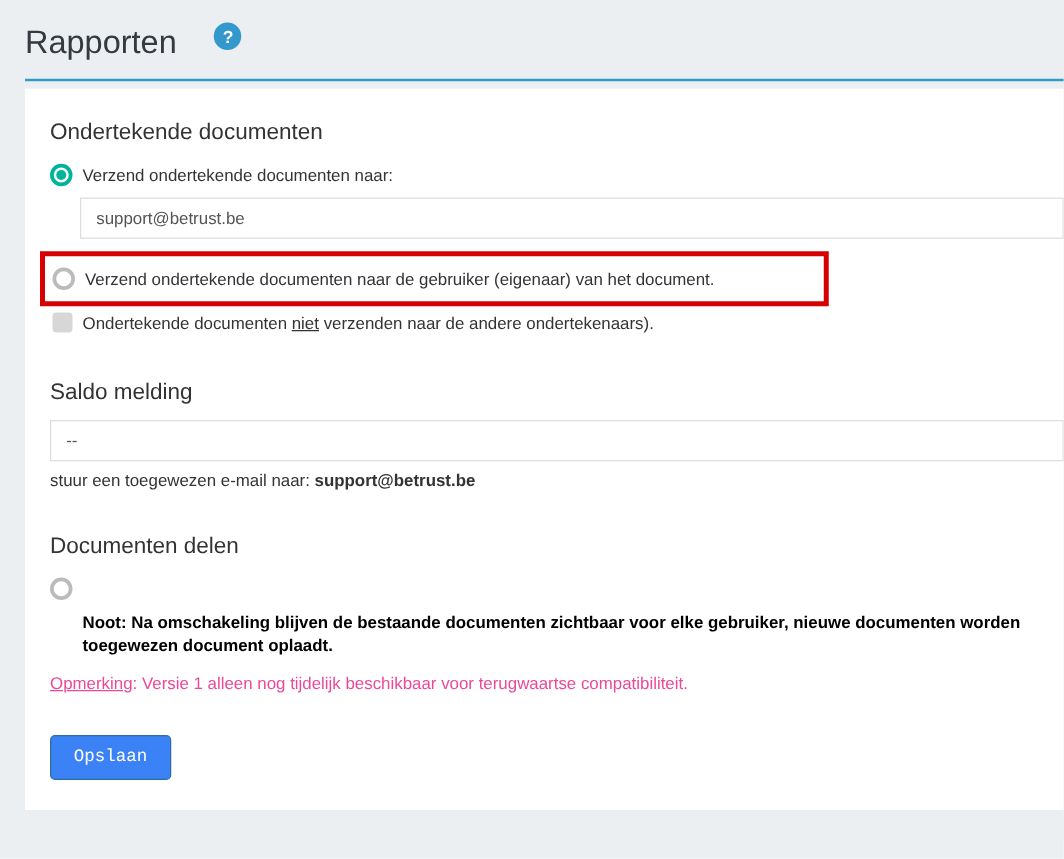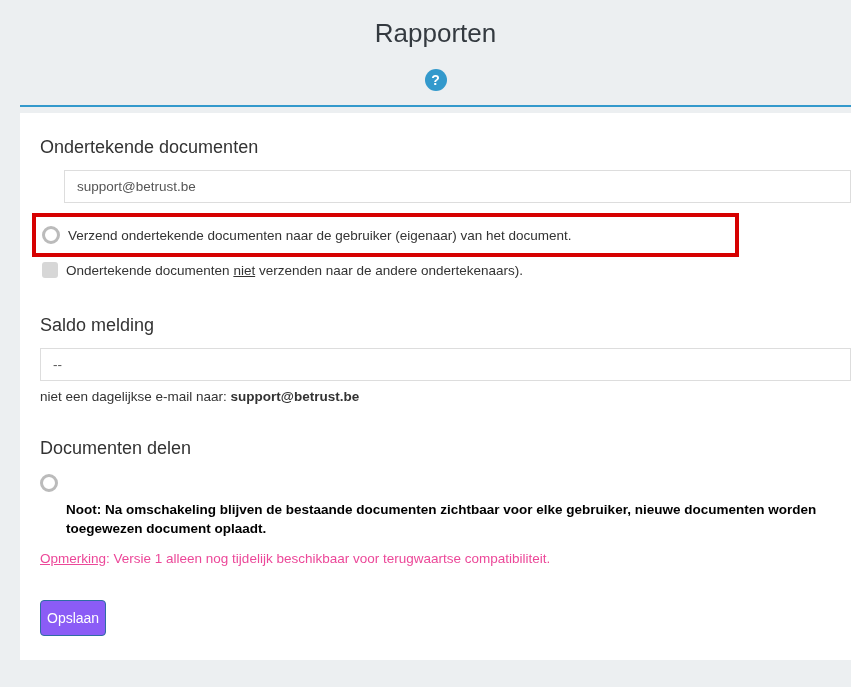--- a/index.html
+++ b/index.html
@@ -7,24 +7,23 @@
     font-family: "Segoe UI", "Helvetica Neue", Arial, sans-serif;
     background: #eceff1;
     color: #333;
     font-size: 14px;
   }
   .page {
     padding: 18px 0 24px 20px;
   }
   .page-title-row {
     display: flex;
-    align-items: center;
-    gap: 20px;
+    align-items: flex-start;
+    gap: 30px;
     margin-bottom: 14px;
-    flex-direction: column;
   }
   .page-title {
     font-size: 26px;
     font-weight: 400;
     color: #343a40;
   }
   .help-circle {
     width: 22px; height: 22px;
     border-radius: 50%;
     background: #3399cc;
@@ -86,21 +85,21 @@
     border: 1px solid #ddd;
     padding: 8px 12px;
     font-size: 13.5px;
     color: #555;
     background: #fff;
   }
   .highlight-box {
     border: 4px solid #d60000;
     padding: 6px 4px 6px 6px;
     margin: 4px 0 2px -8px;
-    width: 707px;
+    width: 631px;
   }
   .checkbox-row {
     display: flex;
     align-items: center;
     gap: 8px;
     padding: 3px 1px 3px 0;
     font-size: 13.5px;
     margin-left: 2px;
   }
   .chk {
@@ -126,45 +125,52 @@
     font-size: 13.5px;
     margin: 6px 0 12px 26px;
     line-height: 1.4;
   }
   .remark {
     font-size: 13.5px;
     margin-top: 12px;
     color: #ec4899;
   }
   .btn-primary {
-    background: #8b5cf6;
+    background: #3b82f6;
     color: #fff;
     border: 1px solid #2e6da4;
-    padding: 9px 6px;
+    padding: 9px 18px;
     font-size: 14px;
     border-radius: 4px;
     cursor: pointer;
+    font-family: Liberation Mono, monospace;
   }
 </style>
 </head>
 <body>
 
 <div class="page">
   <div class="page-title-row">
     <h1 class="page-title">Rapporten</h1>
     <span class="help-circle">?</span>
   </div>
   <hr class="divider">
 
   <div class="panel">
 
     
     <div class="section">
       <h2 class="section-heading">Ondertekende documenten</h2>
 
+      <div class="radio-row">
+        <span class="radio-outer selected">
+            <span class="radio-inner"></span>
+          </span>
+        <span>Verzend ondertekende documenten naar:</span>
+      </div>
       <div class="input-indent">
         <input type="text" class="text-input" value="support@betrust.be" style="">
       </div>
 
       <div class="highlight-box">
         <div class="radio-row">
           <span class="radio-outer"></span>
           <span>Verzend ondertekende documenten naar de gebruiker (eigenaar) van het document.</span>
         </div>
       </div>
@@ -175,21 +181,21 @@
           <span>Ondertekende documenten </span><span class="ul">niet</span><span> verzenden naar de andere ondertekenaars).</span>
         </span>
       </div>
     </div>
 
     
     <div class="section">
       <h2 class="section-heading">Saldo melding</h2>
       <div class="select-box">--</div>
       <div class="hint">
-        <span>niet een dagelijkse e-mail naar: </span><strong>support@betrust.be</strong>
+        <span>stuur een toegewezen e-mail naar: </span><strong>support@betrust.be</strong>
       </div>
     </div>
 
     
     <div class="section">
       <h2 class="section-heading">Documenten delen</h2>
 
       <div class="radio-row">
         <span class="radio-outer"></span>
       </div>

